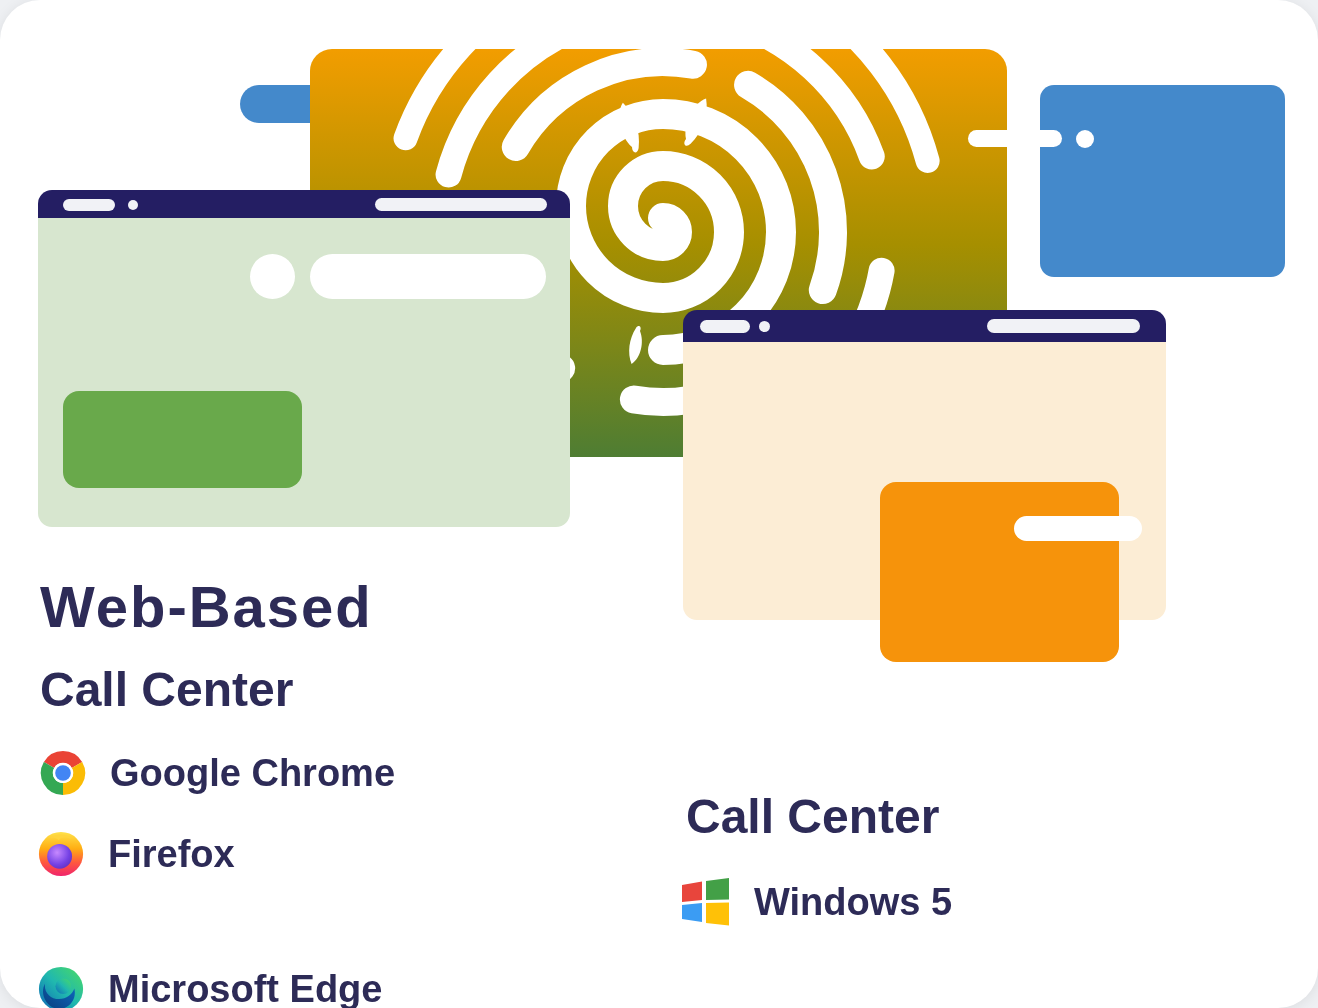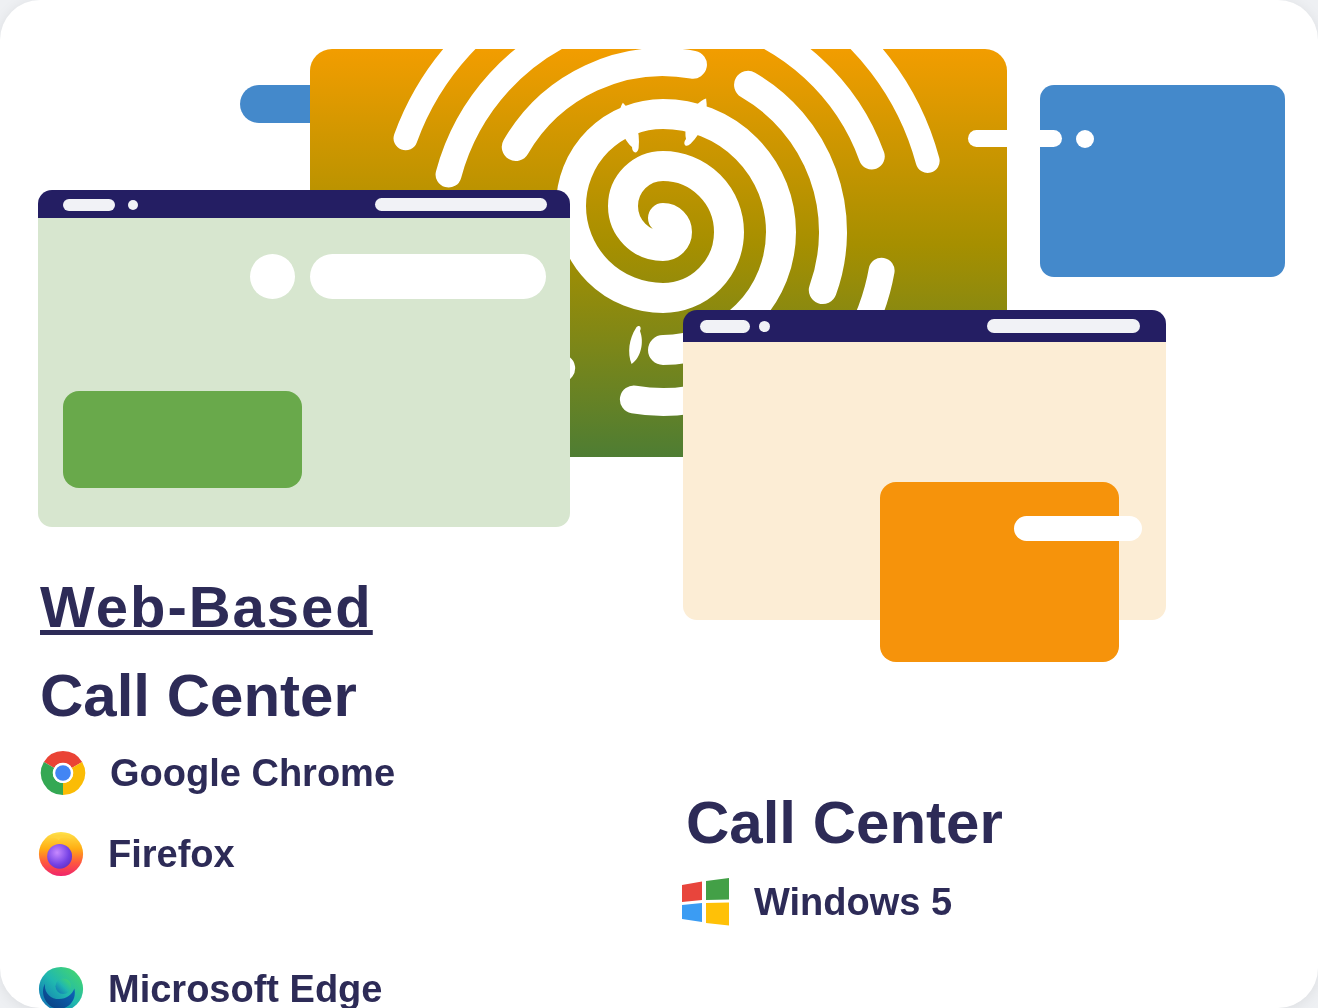--- a/index.html
+++ b/index.html
@@ -29,21 +29,21 @@
   .win-right .win-body{top:32px;height:278px;background:var(--pane-cream);}
   .body-circle{left:212px;top:64px;width:45px;height:45px;border-radius:50%;background:var(--white);}
   .body-pill{left:272px;top:64px;width:236px;height:45px;border-radius:23px;background:var(--white);}
   .green-button{left:25px;top:201px;width:239px;height:97px;border-radius:16px;background:var(--button-green);}
 
   .orange-card{left:880px;top:482px;width:239px;height:180px;border-radius:16px;background:var(--orange);}
   .orange-pill{left:1014px;top:516px;width:128px;height:25px;border-radius:13px;background:var(--white);}
 
   
   .h1{font-weight:bold;color:var(--text-navy);font-size:58px;line-height:1;white-space:nowrap;}
-  .h2{font-weight:bold;color:var(--text-navy);font-size:60px;line-height:1;white-space:nowrap;}
+  .h2{font-weight:bold;color:var(--text-navy);font-size:48px;line-height:1;white-space:nowrap;}
   .list-row{display:flex;align-items:center;gap:24px;}
   .list-label{font-weight:bold;color:var(--text-navy);font-size:38px;white-space:nowrap;}
   .brand-icon{flex:0 0 auto;display:block;}
 </style>
 </head>
 <body>
 
 <div class="page">
 
   <div class="abs blue-pill-left"></div>
@@ -88,21 +88,21 @@
       <div class="tb-pill" style="left:17px;top:10px;width:50px;height:13px;"></div>
       <div class="tb-dot" style="left:76px;top:11px;width:11px;height:11px;"></div>
       <div class="tb-pill" style="left:304px;top:9px;width:153px;height:14px;"></div>
     </div>
     <div class="win-body"></div>
   </div>
 
   <div class="abs orange-card"></div>
   <div class="abs orange-pill"></div>
 
-  <div class="abs h1" style="left:40px;top:578px;letter-spacing:2px;text-decoration:underline;">Web-Based</div>
+  <div class="abs h1" style="left:40px;top:578px;letter-spacing:2px;">Web-Based</div>
   <div class="abs h2" style="left:40px;top:666px;">Call Center</div>
 
   <div class="abs list-row" style="left:38px;top:831px;">
     <svg class="brand-icon" width="46" height="46" viewBox="0 0 100 100">
       <defs>
         <linearGradient id="fxo" x1="0" y1="0" x2="0" y2="1">
           <stop offset="0" stop-color="#FFE24A"></stop>
             <stop offset="0.38" stop-color="#FFAE13"></stop>
           <stop offset="0.68" stop-color="#FF5A3D"></stop>
             <stop offset="1" stop-color="#F0246C"></stop>

